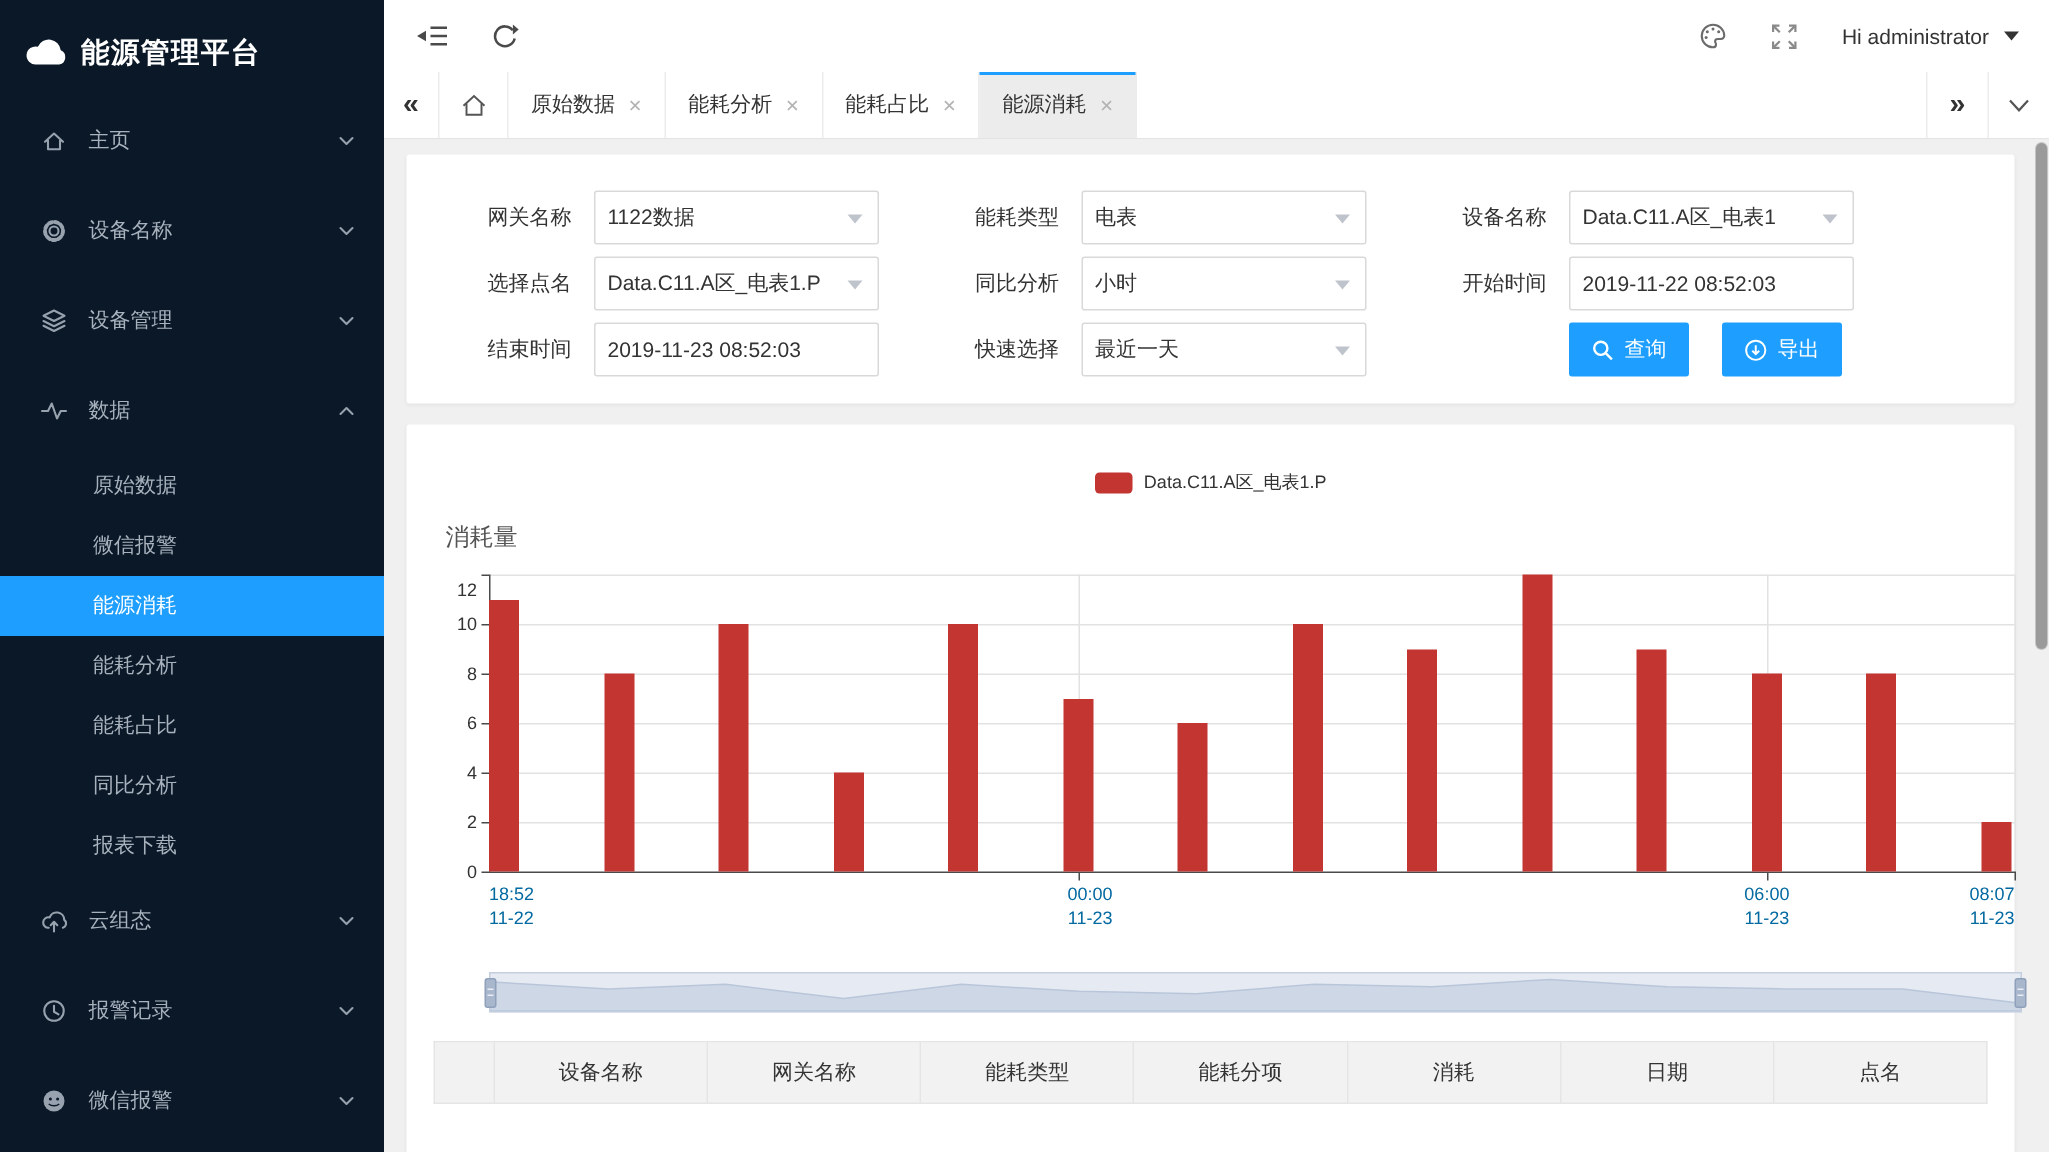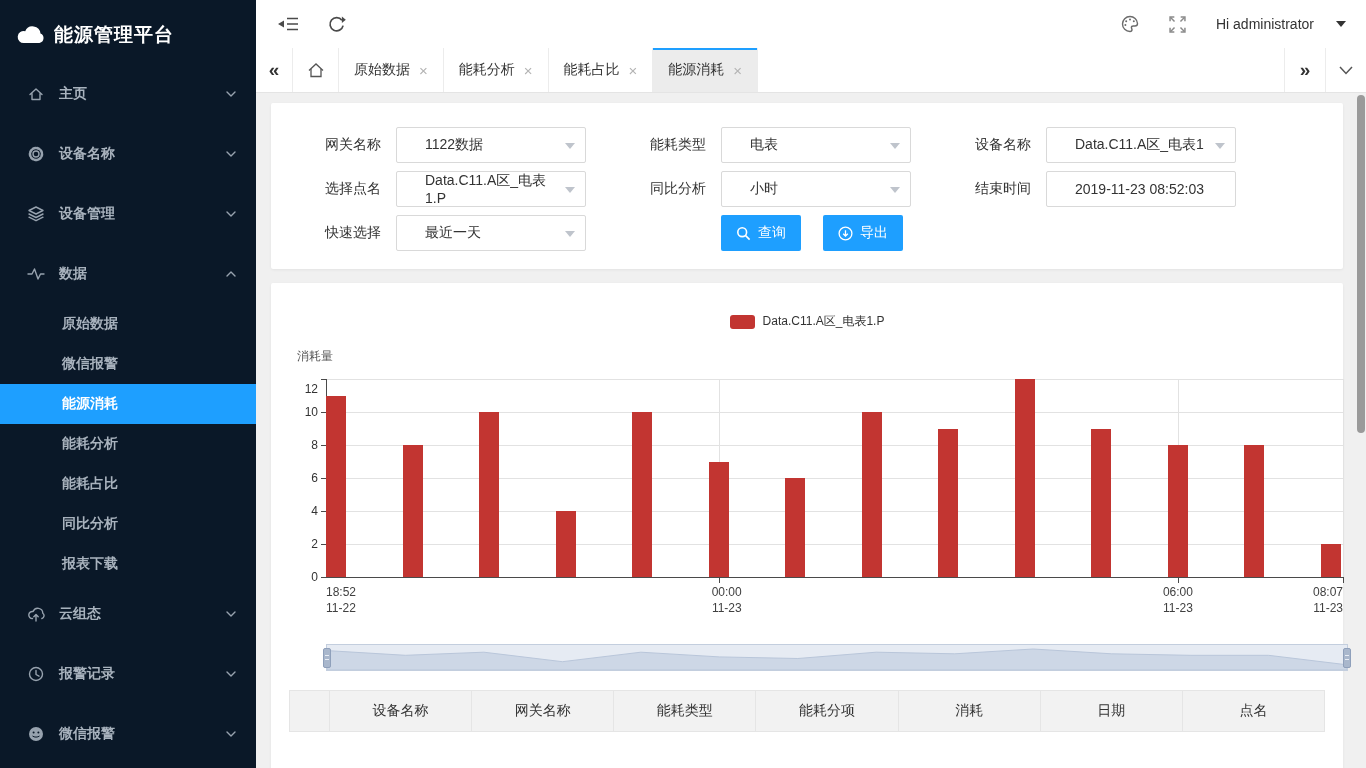--- a/index.html
+++ b/index.html
@@ -2,35 +2,35 @@
 <html><head>
 <meta charset="utf-8">
 <style>
   * { box-sizing: border-box; margin: 0; padding: 0; }
   html,body { width:1366px; height:768px; overflow:hidden; }
   body { font-family:"Liberation Sans","DejaVu Sans",sans-serif; display:flex; background:#f0f0f0; color:#333; }
 
   
   .sidebar { width:256px; flex:none; background:#0a1828; height:768px; overflow:hidden; }
   .logo { display:flex; align-items:center; gap:8px; padding:14px 16px 0 16px; height:56px; color:#fff; font-size:19px; font-weight:bold; letter-spacing:1px; }
-  .menu { margin-top:8px;font-weight:bold; }
+  .menu { margin-top:8px; }
   .menu-item { height:60px; display:flex; align-items:center; padding:0 20px 0 26px; color:#a8b2bd; font-size:14px; cursor:pointer; }
   .menu-item .mi-icon { width:20px; height:18px; margin-right:13px; display:flex; align-items:center; justify-content:center; }
   .menu-item .mi-label { flex:1; }
   .submenu .sub-item { height:40px; display:flex; align-items:center; padding-left:62px; color:#a8b2bd; font-size:14px; cursor:pointer; }
   .submenu .sub-item.active { background:#1e9fff; color:#fff; }
   svg.sicon { stroke:#97a2ae; fill:none; stroke-width:1.4; stroke-linecap:round; stroke-linejoin:round; }
 
   
   .main { flex:1; min-width:0; display:flex; flex-direction:column; height:768px; position:relative; }
   .topbar { height:48px; background:#fff; display:flex; align-items:center; padding:0 20px; flex:none; }
   .tb-icon { display:flex; align-items:center; justify-content:center; width:24px; height:24px; cursor:pointer; }
   .tb-icon + .tb-icon { margin-left:24px; }
   .tb-spacer { flex:1; }
-  .user-box { display:flex; align-items:center; gap:22px; margin-left:26px; font-size:14px; color:#333; cursor:pointer; }
+  .user-box { display:flex; align-items:center; gap:10px; margin-left:26px; font-size:14px; color:#333; cursor:pointer; }
   .caret-down { width:0; height:0; border-left:5px solid transparent; border-right:5px solid transparent; border-top:6px solid #333; }
 
   
   .tabbar { height:45px; background:#fff; display:flex; align-items:stretch; flex:none; border-bottom:1px solid #e4e4e4; }
   .tab-nav { width:37px; display:flex; align-items:center; justify-content:center; border-right:1px solid #ececec; font-size:19px; font-weight:bold; color:#333; cursor:pointer; }
   .tab-home { width:46px; display:flex; align-items:center; justify-content:center; border-right:1px solid #ececec; cursor:pointer; }
   .tab { display:flex; align-items:center; gap:9px; padding:0 15px; border-right:1px solid #ececec; font-size:14px; color:#333; position:relative; cursor:pointer; }
   .tab .tab-close { color:#b3b3b3; font-size:15px; line-height:1; }
   .tab.active { background:#ececec; }
   .tab.active::before { content:''; position:absolute; top:0; left:0; right:0; height:2px; background:#1e9fff; }
@@ -39,41 +39,41 @@
 
   
   .content { flex:1; padding:10px 23px 0 15px; overflow:hidden; background:#f0f0f0; }
   .card { background:#fff; border-radius:2px; box-shadow:0 1px 3px rgba(0,0,0,0.06); }
 
   
   .filter-card { padding:24px 20px 18px 20px; }
   .filter-grid { display:grid; grid-template-columns:325px 325px 1fr; row-gap:8px; }
   .field { display:flex; align-items:center; height:36px; }
   .field > label { width:90px; text-align:right; margin-right:15px; font-size:14px; color:#333; flex:none; }
-  .select, .tinput { width:190px; height:36px; border:1px solid #d9d9d9; border-radius:2px; background:#fff; display:flex; align-items:center; padding:0 28px; font-size:14px; color:#333; position:relative; cursor:pointer; }
+  .select, .tinput { width:190px; height:36px; border:1px solid #d9d9d9; border-radius:2px; background:#fff; display:flex; align-items:center; padding:0 8px; font-size:14px; color:#333; position:relative; cursor:pointer; }
   .select .sel-caret { position:absolute; right:10px; top:15px; width:0; height:0; border-left:5px solid transparent; border-right:5px solid transparent; border-top:6px solid #bfc4cc; }
   .tinput input { border:none; outline:none; width:100%; font-size:14px; color:#333; font-family:inherit; background:transparent; }
   .btn-row { display:flex; align-items:center; margin-left:105px; }
   .btn { height:36px; padding:0 15px; background:#1e9fff; color:#fff; border:none; border-radius:2px; display:inline-flex; align-items:center; gap:7px; font-size:14px; cursor:pointer; font-family:inherit; }
   .btn + .btn { margin-left:22px; }
 
   
   .chart-card { margin-top:14px; height:620px; position:relative; }
   .legend { display:flex; justify-content:center; align-items:center; gap:8px; padding-top:30px; font-size:12px; color:#333; }
   .legend-swatch { width:25px; height:14px; border-radius:3px; background:#c23531; }
-  .axis-title { margin:18px 0 0 26px; font-size:12px; color:#555; }
+  .axis-title { margin:18px 0 0 26px; font-size:16px; color:#555; }
   #chart-area { position:relative; height:252px; margin-top:0; }
   .grid-h { position:absolute; height:1px; background:#e2e2e2; }
   .grid-v { position:absolute; width:1px; background:#e2e2e2; }
   .axis-x { position:absolute; height:1px; background:#4a4a4a; }
   .axis-y { position:absolute; width:1px; background:#4a4a4a; }
   .tick-y { position:absolute; width:5px; height:1px; background:#4a4a4a; }
   .tick-x { position:absolute; width:1px; height:5px; background:#4a4a4a; }
   .y-tick-label { position:absolute; text-align:right; font-size:12px; color:#333; }
-  .x-tick-label { position:absolute; font-size:12px; color:#404040; line-height:1.3; }
+  .x-tick-label { position:absolute; font-size:12px; color:#0369a1; line-height:1.3; }
   .bar { position:absolute; }
 
   
   .datazoom { margin:27px 0 0 55px; width:1022px; height:27px; position:relative; background:#e6ebf3; border:1px solid #c3cede; }
   .datazoom svg { display:block; width:100%; height:100%; }
   .dz-handle { position:absolute; width:8px; height:20px; top:3px; background:#a9b7cc; border:1px solid #8fa0bb; border-radius:2px; cursor:ew-resize; }
   .dz-handle::before { content:''; position:absolute; left:1px; right:1px; top:6px; height:1px; background:#e8edf5; box-shadow:0 4px 0 #e8edf5; }
   .dz-left { left:-4px; } .dz-right { right:-4px; }
 
   
@@ -297,20 +297,26 @@
             <span>Data.C11.A区_电表1.P</span>
             <span class="sel-caret"></span>
           </div>
         </div>
         <div class="field">
           <label>同比分析</label>
           <div class="select">
             <span>小时</span>
             <span class="sel-caret"></span>
           </div>
+        </div>
+        <div class="field">
+          <label>开始时间</label>
+          <div class="tinput">
+              <input readonly="" value="2019-11-22 08:52:03" style="">
+            </div>
         </div>
         <div class="field">
           <label>结束时间</label>
           <div class="tinput">
               <input readonly="" value="2019-11-23 08:52:03" style="">
             </div>
         </div>
         <div class="field">
           <label>快速选择</label>
           <div class="select">

